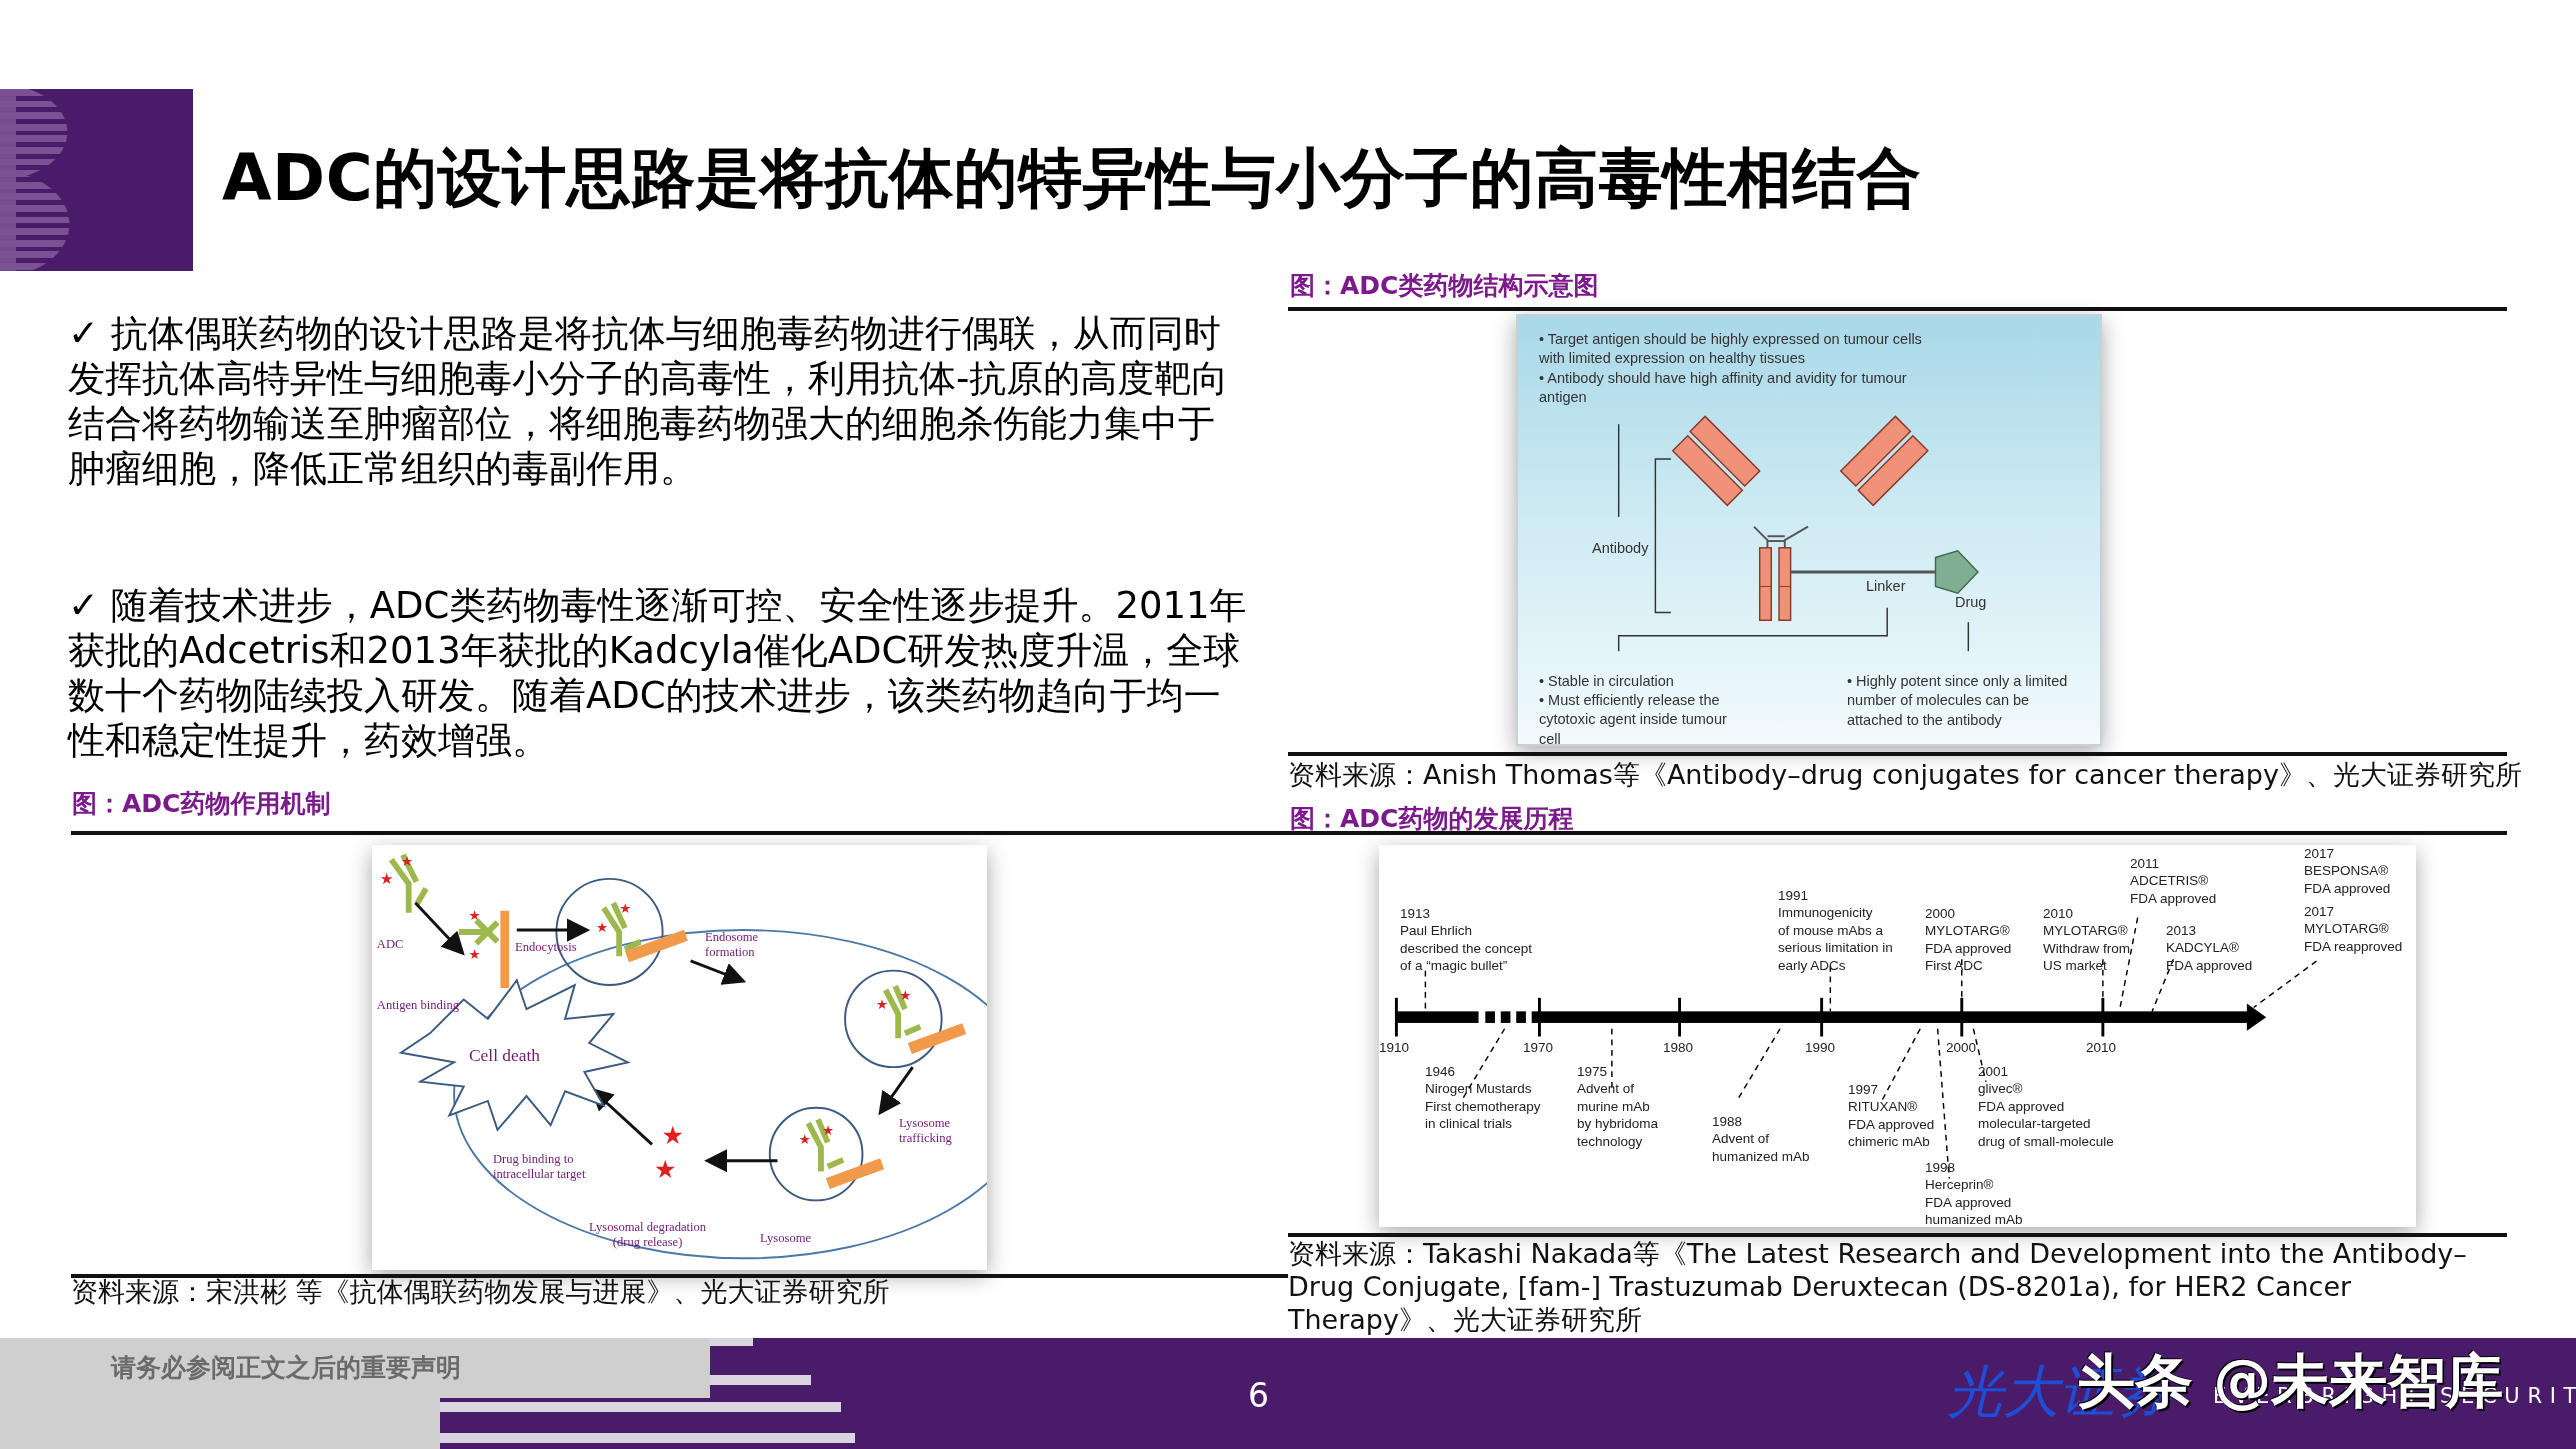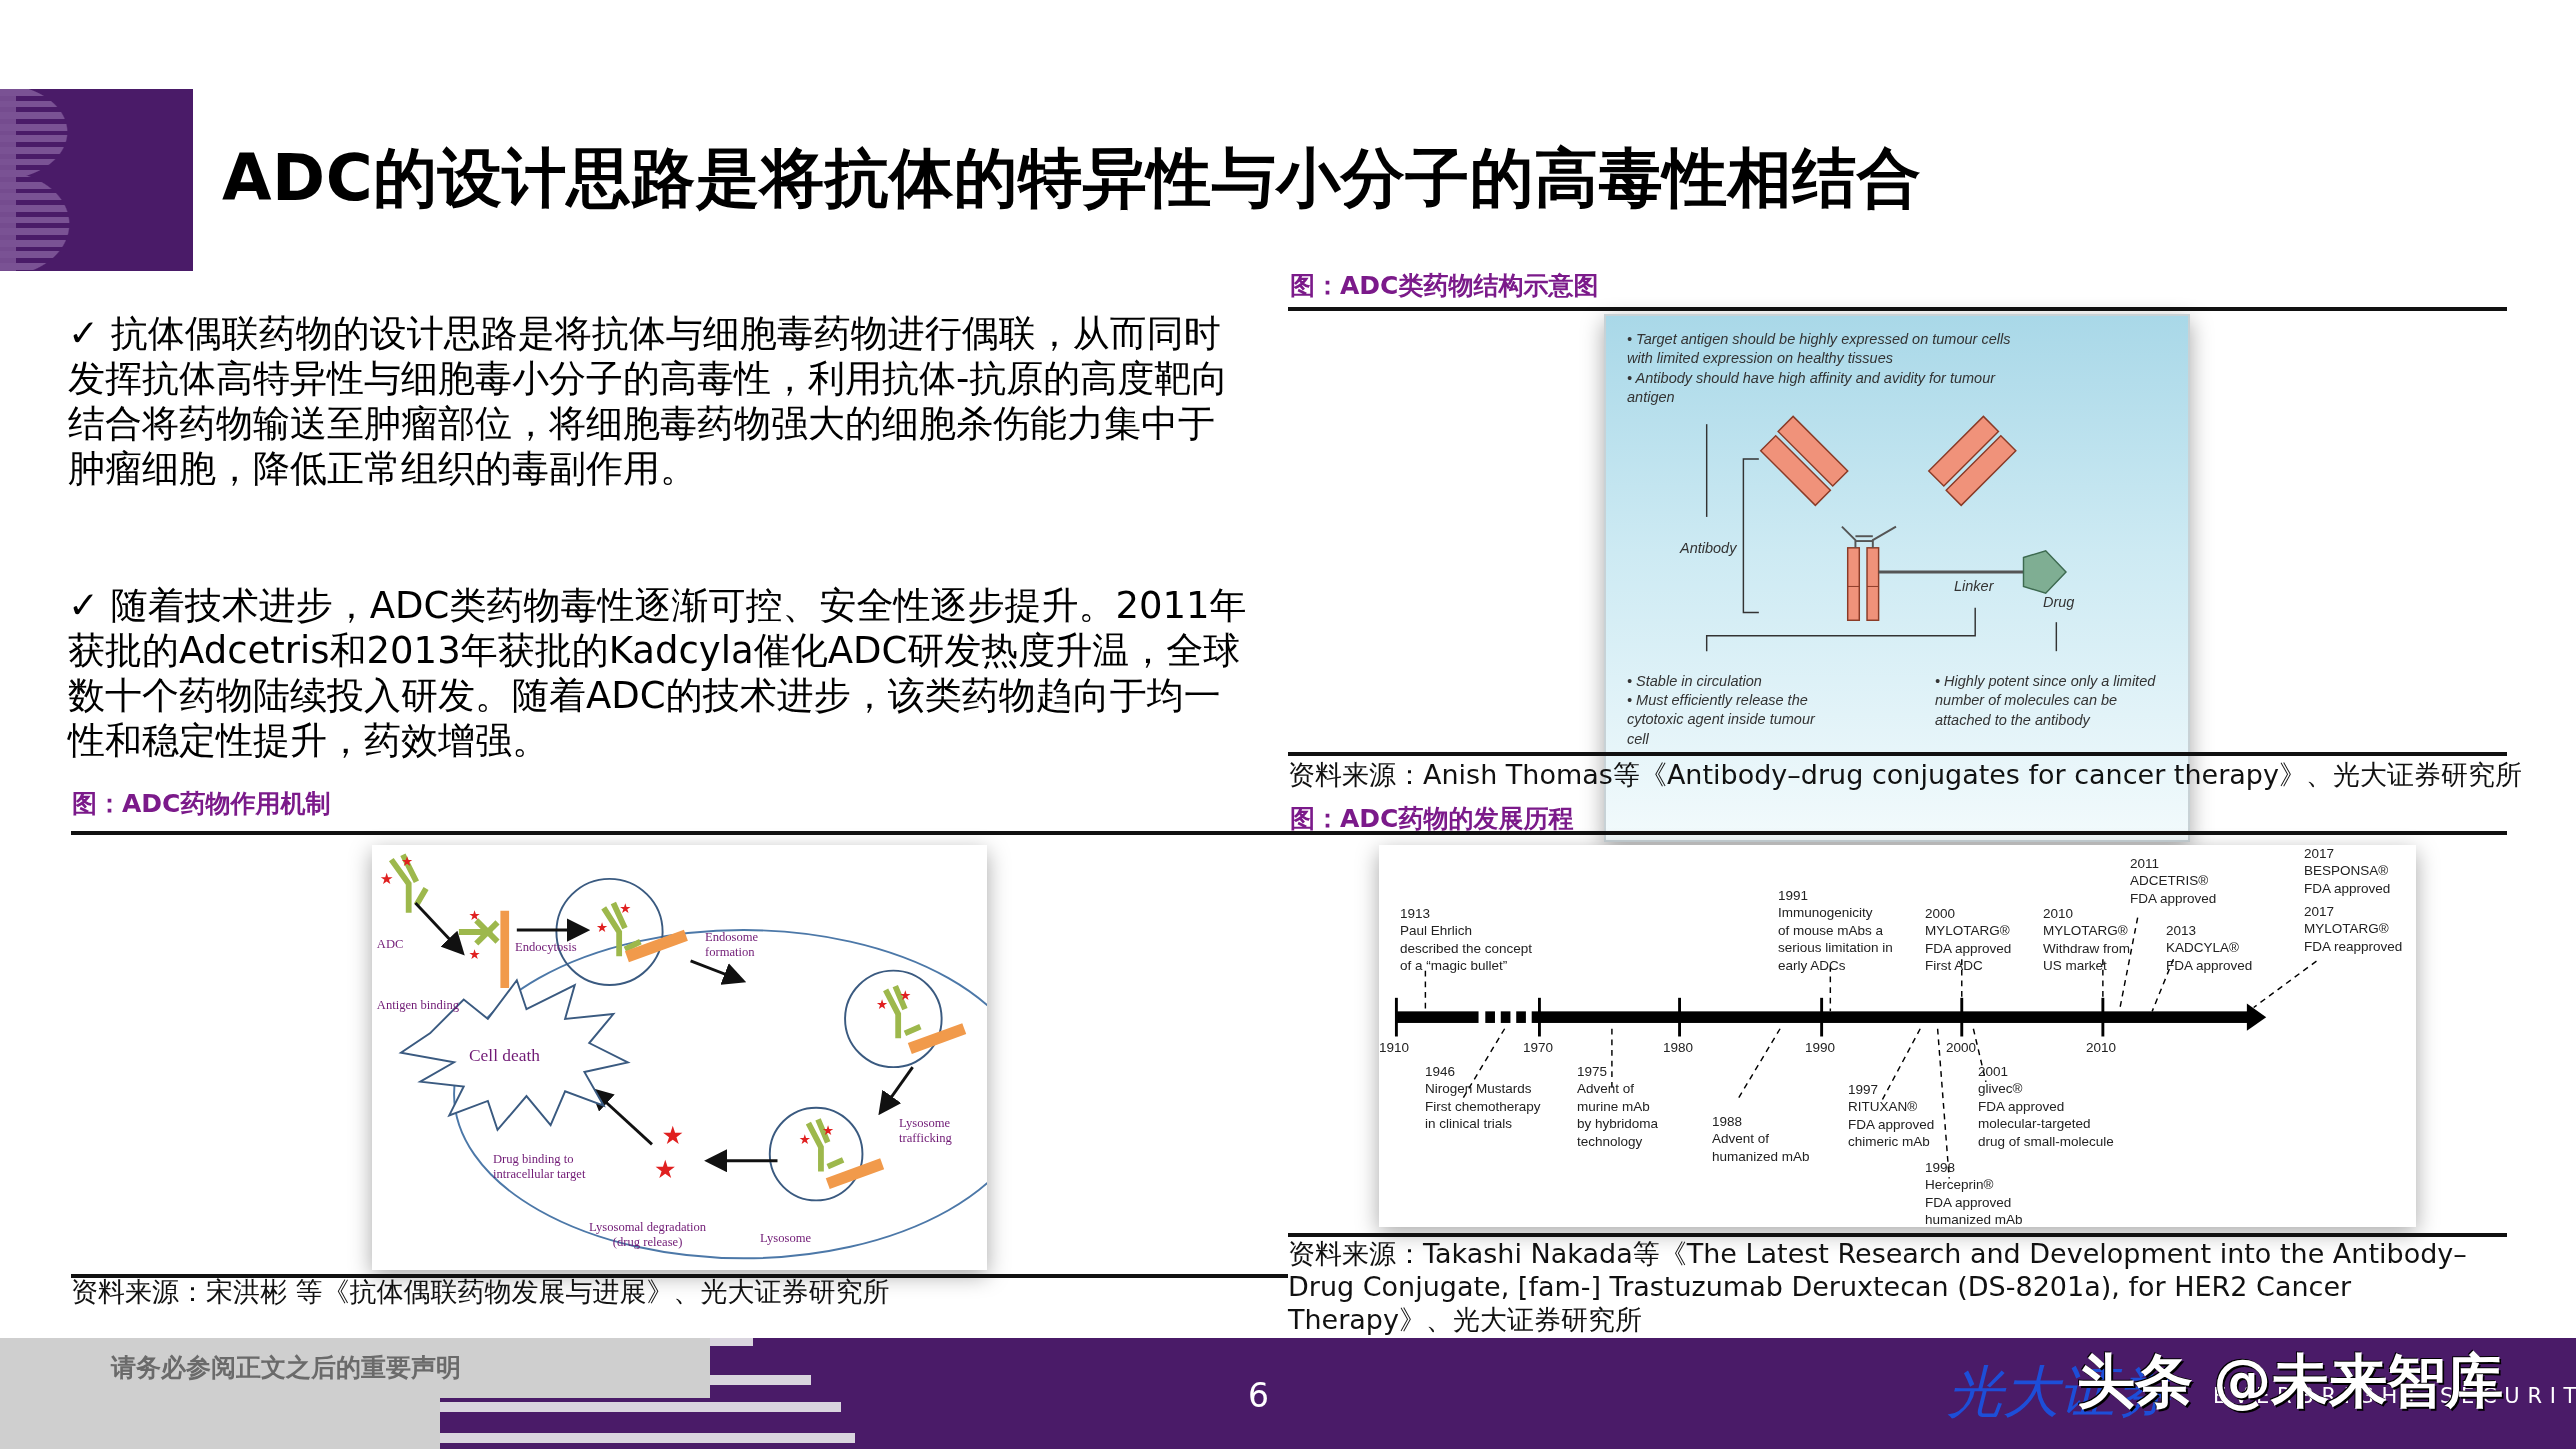--- a/index.html
+++ b/index.html
@@ -24,22 +24,22 @@
   .bullet-para { margin:0; }
   .bullet-para + .bullet-para { margin-top:92px; }
 
   .fig-caption { font-size:25px; font-weight:bold; color:#7b1a8a; white-space:nowrap; }
   .rule { height:3.9px; background:#111; }
   .source { font-size:27px; line-height:33px; color:#111; }
 
   .figure-frame { background:#fff; box-shadow:0 5.8px 21px rgba(0,0,0,0.35); }
 
   
-  .struct-fig { left:1604px; top:314px; width:586px; height:528px; border:2.9px solid #c8d2d6;
-    background:linear-gradient(to bottom, #a9d8e8 0%, #cdeaf3 45%, #f2fafc 100%); box-sizing:border-box;font-style:italic; }
+  .struct-fig { left:1516px; top:314px; width:586px; height:432px; border:2.9px solid #c8d2d6;
+    background:linear-gradient(to bottom, #a9d8e8 0%, #cdeaf3 45%, #f2fafc 100%); box-sizing:border-box; }
   .struct-fig .txt { position:absolute; font-size:14.5px; color:#333; line-height:19.3px; font-family:"Liberation Sans",sans-serif; }
 
   
   .mech-fig { left:372px; top:845px; width:615px; height:425px; }
   .mech-fig .lbl { position:absolute; font-family:"Liberation Serif",serif; font-size:12.6px; color:#701a75; line-height:14.5px; }
 
   
   .tl-fig { left:1379px; top:845px; width:1037px; height:382px; }
   .tl-fig .tl-txt { position:absolute; font-family:"Liberation Sans",sans-serif; font-size:13.5px; color:#222; line-height:17.4px; white-space:nowrap; }
   .tl-fig .tick-lbl { position:absolute; font-family:"Liberation Sans",sans-serif; font-size:13.5px; color:#222; }

